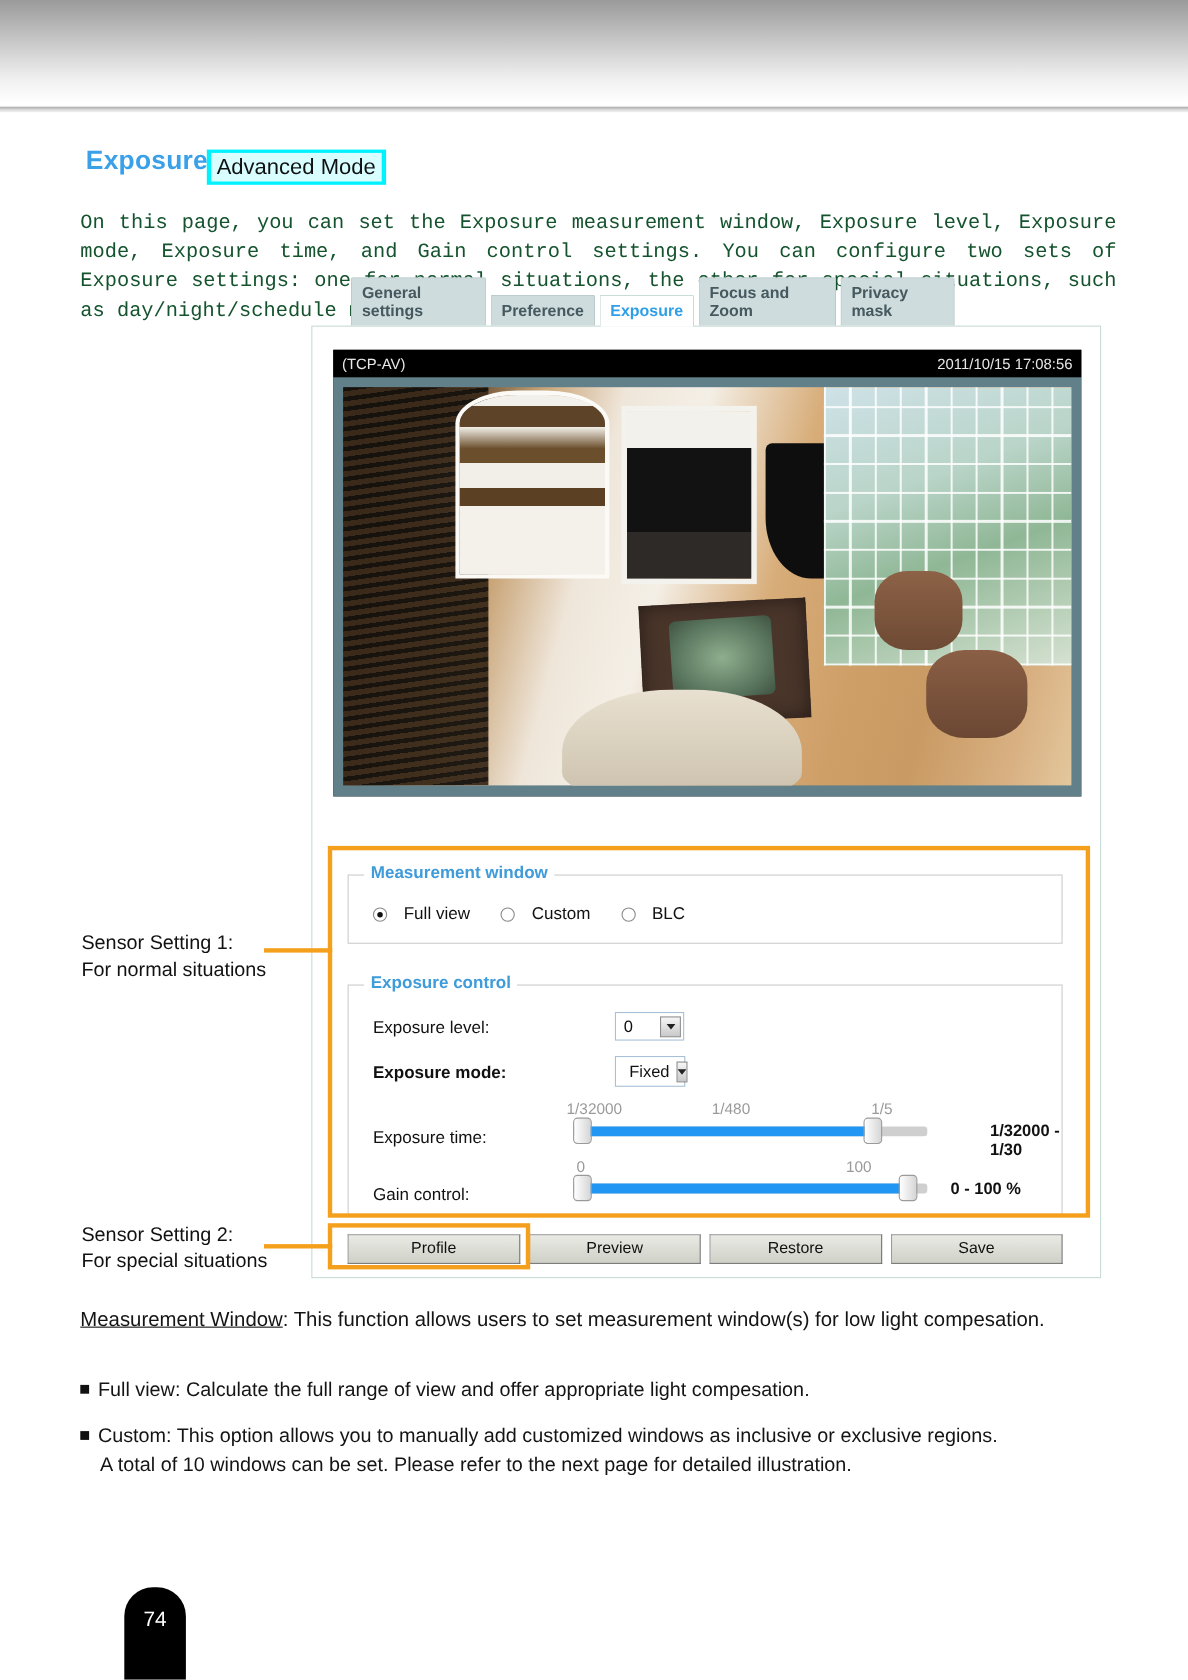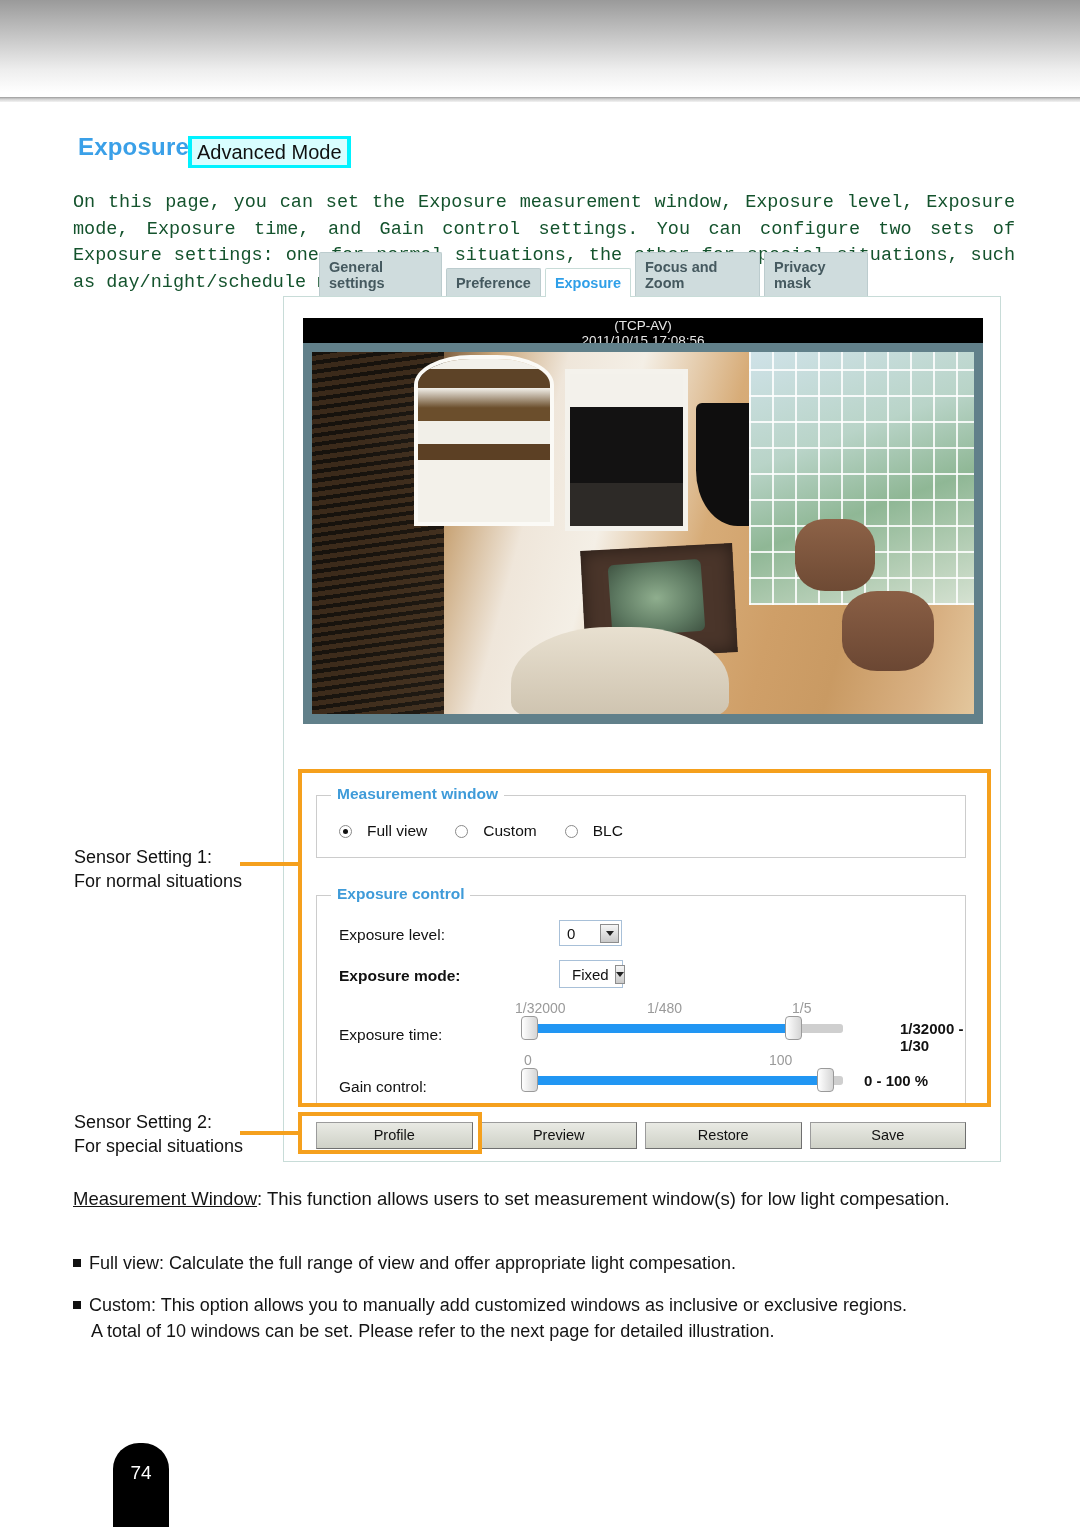--- a/index.html
+++ b/index.html
@@ -66,21 +66,20 @@
   
   .video-wrap{
     position:absolute; left:19px; top:21px; width:680px; height:406px;
     background:#000;
   }
   .video-bar{
     position:absolute; left:0; top:0; width:100%; height:25px;
     background:#000; color:#e8e8e8; font-size:13.5px;
     display:flex; align-items:center; justify-content:space-between;
     padding:0 8px;
-    flex-direction:column;
   }
   .video-frame{
     position:absolute; left:0; top:25px; width:100%; height:381px;
     background:#61808a; padding:9px 9px 10px 9px;
   }
   .video-img{
     position:relative; width:100%; height:100%; overflow:hidden;
     background:
       radial-gradient(ellipse 120px 90px at 17% 22%, rgba(255,255,255,.55), rgba(255,255,255,0) 70%),
       radial-gradient(ellipse 90px 70px at 47% 25%, rgba(250,250,248,.6), rgba(0,0,0,0) 72%),

